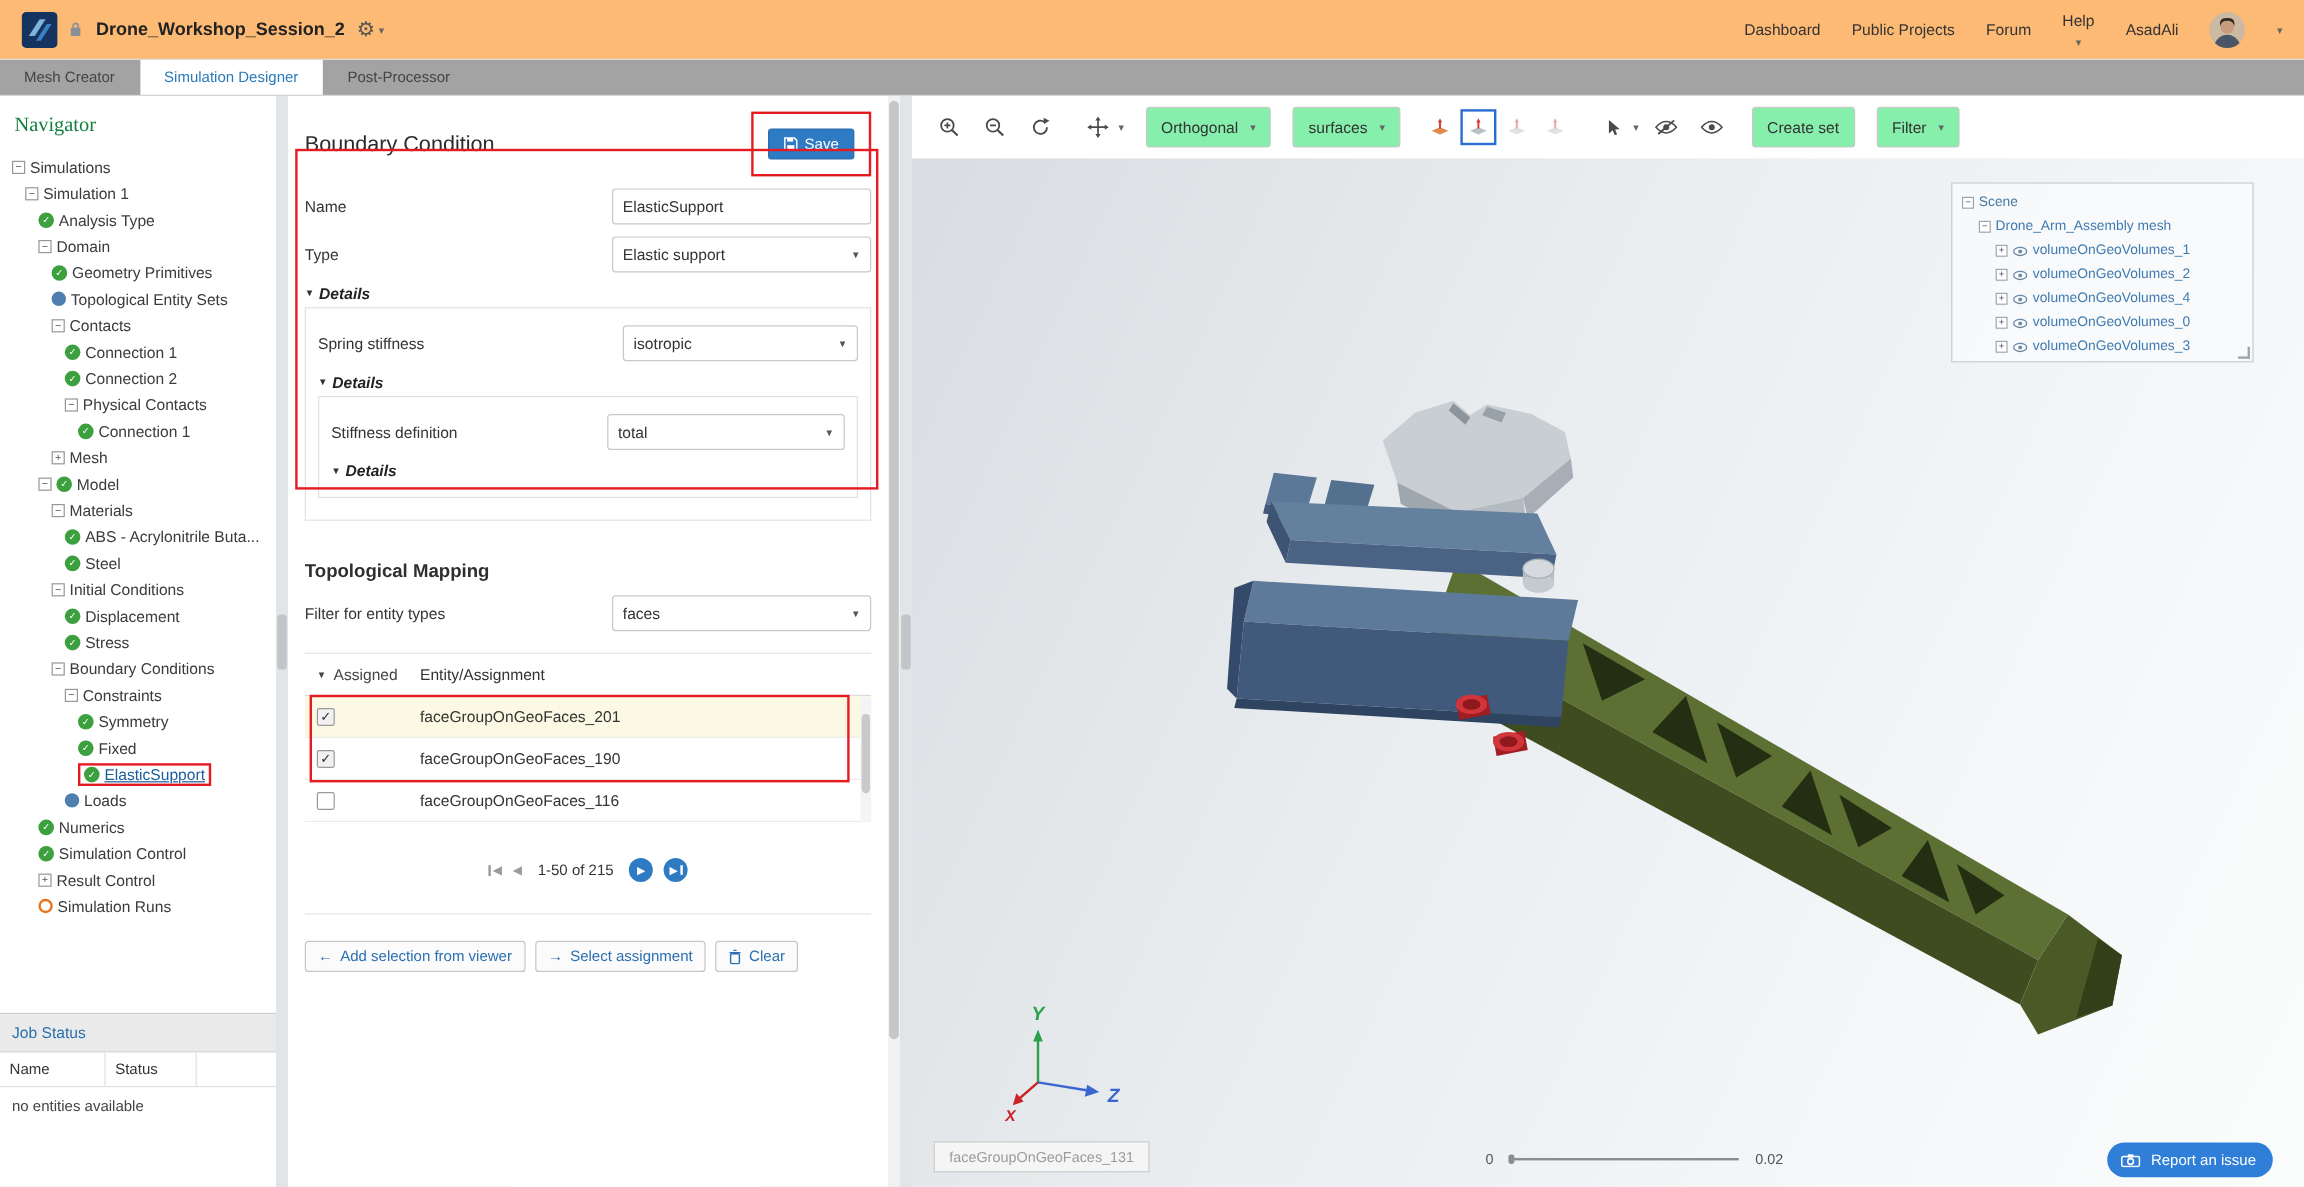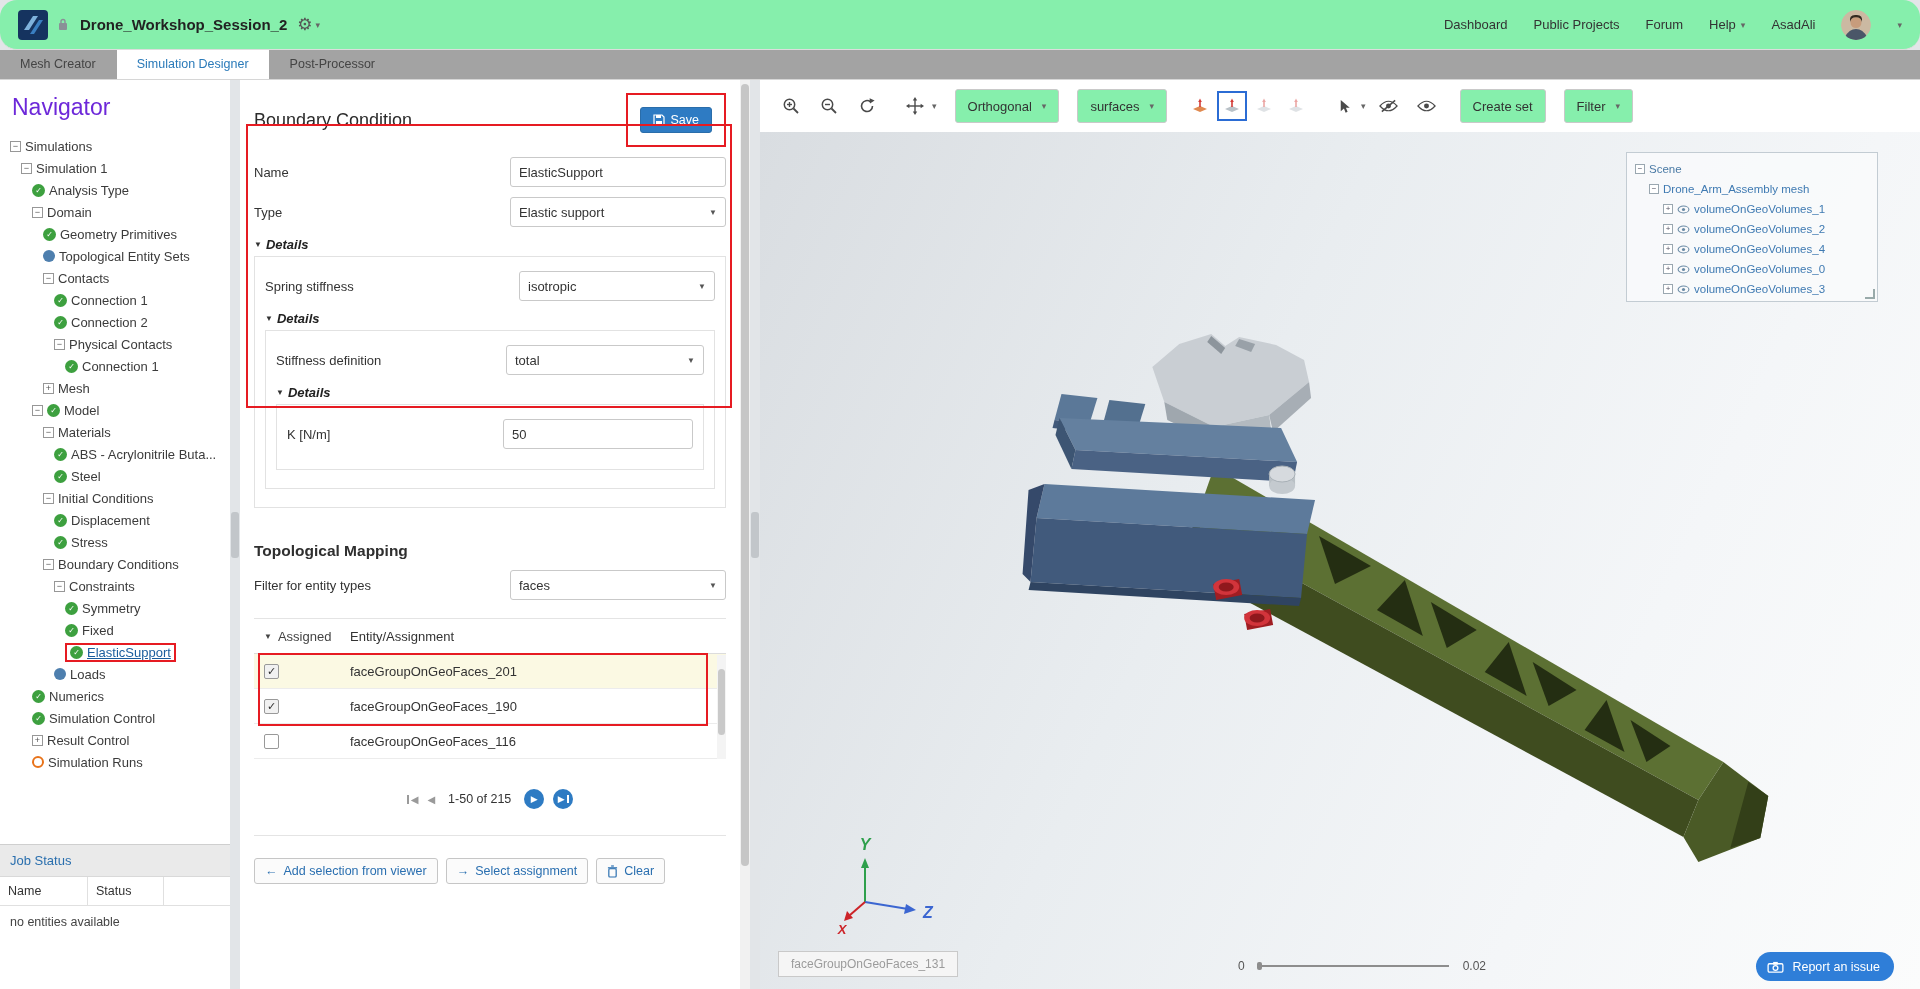--- a/index.html
+++ b/index.html
@@ -1,45 +1,45 @@
 <!DOCTYPE html>
 <html><head>
 <meta charset="utf-8">
 <style>
   * { box-sizing: border-box; margin: 0; padding: 0; }
   html,body { width:1920px; height:989px; overflow:hidden;
     font-family:"Liberation Sans", sans-serif; background:#e2e5e8; color:#333; }
 
   
-  .topbar { height:50px; background:#86efac; border-bottom:1px solid #ddd;
-    display:flex; align-items:center; padding:0 18px; gap:10px;border-radius:17px; }
+  .topbar { height:50px; background:#fdba74; border-bottom:1px solid #ddd;
+    display:flex; align-items:center; padding:0 18px; gap:10px; }
   .topbar .title { font-size:15px; font-weight:bold; color:#222; margin-left:2px; }
   .gear { font-size:17px; color:#555; display:flex; align-items:center; gap:3px; cursor:pointer;}
   .caret { font-size:9px; color:#666; }
   .top-right { margin-left:auto; display:flex; align-items:center; gap:26px; font-size:13px; color:#333; }
   .top-link { cursor:pointer; }
-  .help-wrap { display:flex; align-items:center; gap:5px; cursor:pointer;}
+  .help-wrap { display:flex; align-items:center; gap:5px; cursor:pointer;flex-direction:column;}
   .avatar { width:30px; height:30px; border-radius:50%; overflow:hidden; flex:none; }
 
   
   .tabbar { height:30px; background:#a3a3a3; border-bottom:1px solid #d6d6d6;
     display:flex; align-items:center; }
   .tab { padding:0 20px; font-size:12.5px; line-height:29px; color:#444; cursor:pointer; }
   .tab.active { background:#fff; color:#2a7ab9; }
   .tab-sep { width:1px; background:#bfbfbf; margin:3px 0; transform:rotate(20deg); }
 
   
   .content { display:flex; height:909px; }
   .vdiv { width:10px; background:#e2e5e8; position:relative; flex:none; }
   .vdiv .handle { position:absolute; top:50%; transform:translateY(-50%); left:1px;
     width:8px; height:46px; background:#c2c6ca; border-radius:3px; cursor:col-resize; }
 
   
   .navigator { width:230px; background:#fff; flex:none; display:flex; flex-direction:column; }
-  .nav-title { font-size:23px; color:#6d28d9; padding:14px 12px 12px; }
+  .nav-title { font-size:17px; color:#15803d; padding:14px 12px 12px;font-family:Liberation Serif, serif; }
   .tree { flex:1; overflow:hidden; padding:2px 2px; }
   .tree-item { display:flex; align-items:center; gap:4px; height:22px;
     font-size:13px; color:#3b3b3b; white-space:nowrap; cursor:pointer; }
   .grp { display:inline-flex; align-items:center; gap:4px; }
   .grp.red-annot { border:2px solid #e61b22; padding:0 3px; }
   .expander { width:11px; height:11px; border:1px solid #979797; background:#fff; color:#555;
     font-size:9px; line-height:9px; display:inline-flex; align-items:center; justify-content:center; flex:none; }
   .st-check { width:13px; height:13px; border-radius:50%; background:#3da03f; color:#fff;
     font-size:8px; display:inline-flex; align-items:center; justify-content:center; flex:none; }
   .st-dot { width:12px; height:12px; border-radius:50%; background:#4e7fae; flex:none; }
@@ -457,26 +457,20 @@
           <label>Stiffness definition</label>
           <div class="select">
             <span>total</span>
             <span class="sel-caret">▼</span>
           </div>
         </div>
         <div class="details-hdr">
           <span class="arr">▼</span>
           <span>Details</span>
         </div>
-        <div class="details-box">
-          <div class="frow">
-            <label>K [N/m]</label>
-            <input class="input" value="50" style="">
-          </div>
-        </div>
       </div>
     </div>
 
     <h2 class="tm-title">Topological Mapping</h2>
     <div class="frow">
       <label>Filter for entity types</label>
       <div class="select">
         <span>faces</span>
         <span class="sel-caret">▼</span>
       </div>

